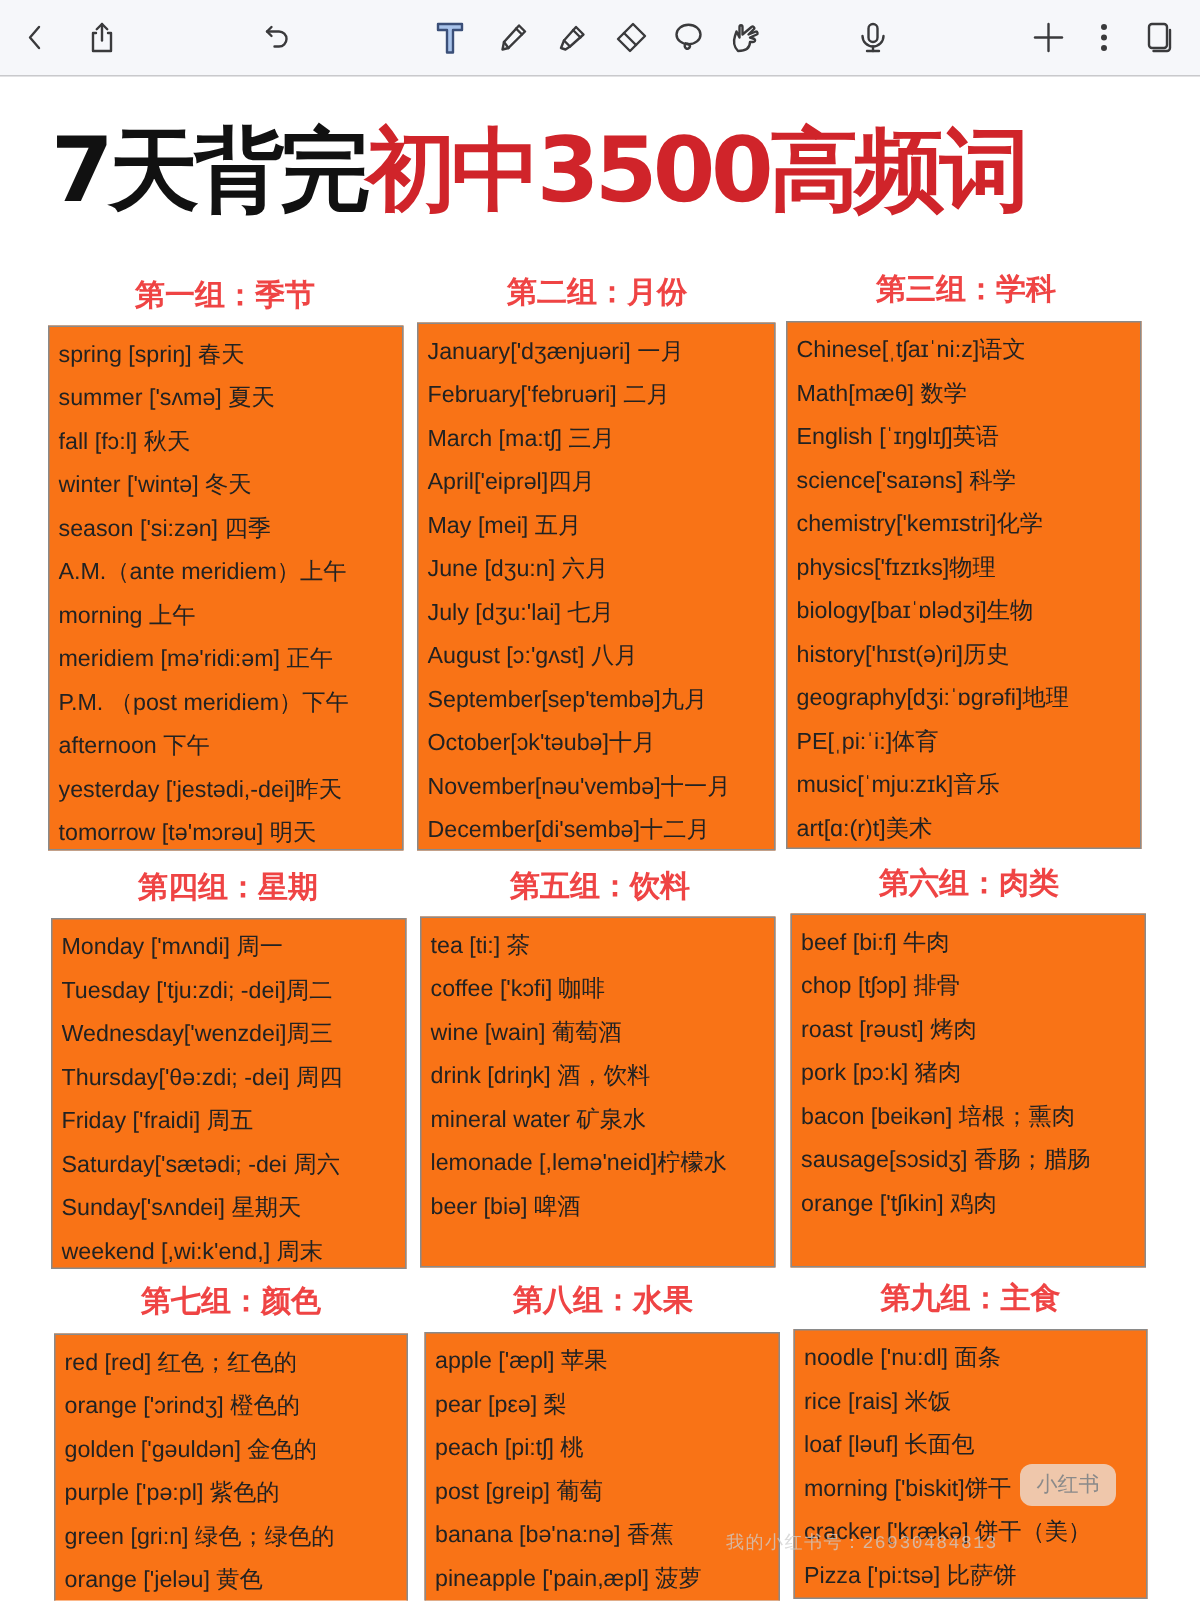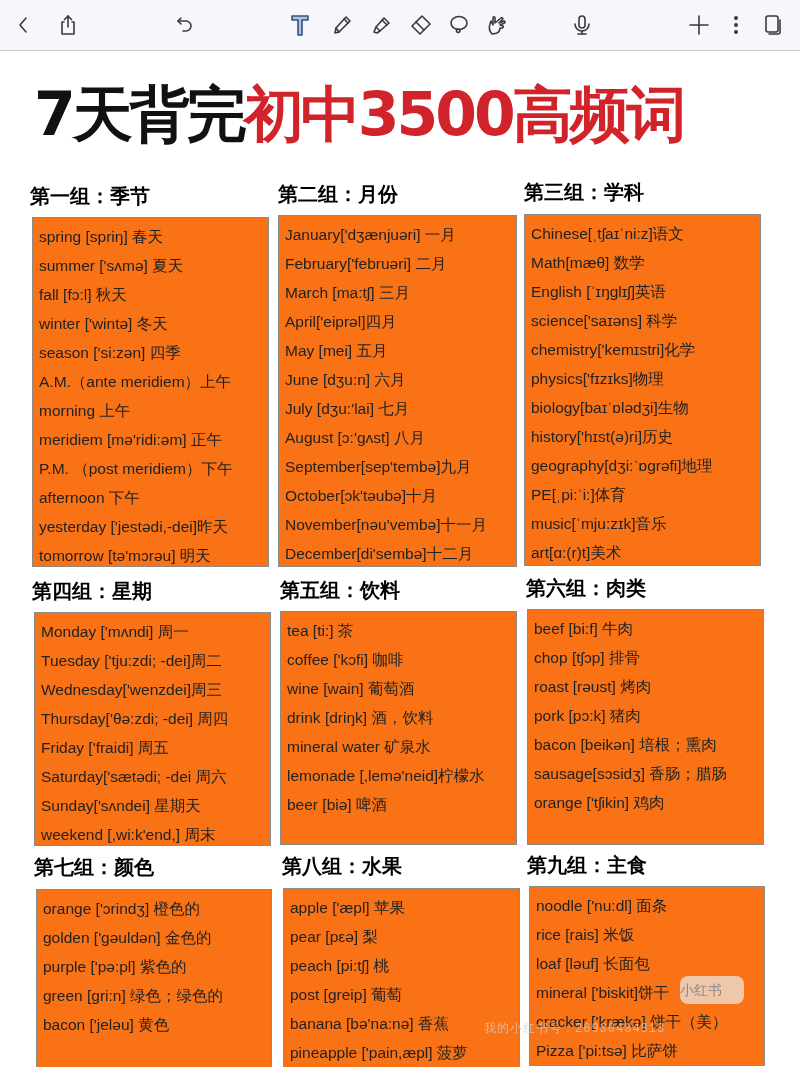--- a/index.html
+++ b/index.html
@@ -27,38 +27,38 @@
 
   .title {
     position: absolute; left: 34px; top: 20px; width: 760px; height: 80px;
     font-family: "DejaVu Sans", sans-serif; font-weight: bold;
     font-size: 60px; line-height: 80px; letter-spacing: -3px; white-space: nowrap;
   }
   .title .t-black { color: #111111; }
   .title .t-red { color: #d0242a; }
 
   .group-title {
-    position: absolute; width: 240px; 
-    font-family: "DejaVu Sans", sans-serif; font-weight: bold; font-size: 20px; color: #000000;
+    position: absolute; width: 240px; text-align: center;
+    font-family: "DejaVu Sans", sans-serif; font-weight: bold; font-size: 20px; color: #ef4444;
     height: 30px; line-height: 30px;
   }
   .card {
     position: absolute; box-sizing: border-box;
     border: 1.5px solid #8a8a8a; background: #f97316;
     padding: 4px 0 0 6px;
   }
   .entry {
     font-family: "Liberation Sans", "DejaVu Sans", sans-serif;
     font-size: 15.5px; line-height: 29px; height: 29px; white-space: nowrap; color: #222;
     overflow: hidden;
   }
   .watermark-tag {
     position: absolute; left: 680px; top: 973px; width: 64px; height: 28px;
     background: rgba(235,235,235,0.7); border-radius: 8px;
-    font-size: 14px; line-height: 28px; text-align: left; color: #8a8a8a;
+    font-size: 14px; line-height: 28px; text-align: center; color: #8a8a8a;
   }
   .watermark-line {
     position: absolute; left: 484px; top: 1014px; white-space: nowrap;
     font-size: 12px; color: rgba(205,205,205,0.75); letter-spacing: 1px;
     font-family: Liberation Mono, monospace;
   }
 </style>
 </head>
 <body>
 
@@ -228,42 +228,43 @@
     <div class="entry">chop [tʃɔp]  排骨</div>
     <div class="entry">roast [rəust]  烤肉</div>
     <div class="entry">pork [pɔ:k]  猪肉</div>
     <div class="entry">bacon [beikən]  培根；熏肉</div>
     <div class="entry">sausage[sɔsidʒ]  香肠；腊肠</div>
     <div class="entry">orange ['tʃikin]  鸡肉</div>
   </div>
 
   <div class="group-title" style="left:34px;top:798px">第七组：颜色</div>
   <div class="card" style="left:36px;top:835px;width:236px;height:180px">
+    <div class="entry">red [red]  红色；红色的</div>
     <div class="entry">orange ['ɔrindʒ]  橙色的</div>
     <div class="entry">golden ['gəuldən]  金色的</div>
     <div class="entry">purple ['pə:pl]  紫色的</div>
     <div class="entry">green [gri:n]  绿色；绿色的</div>
-    <div class="entry">bacon ['jeləu]  黄色</div>
+    <div class="entry">orange ['jeləu]  黄色</div>
   </div>
 
   <div class="group-title" style="left:282px;top:797px">第八组：水果</div>
   <div class="card" style="left:283px;top:834px;width:237px;height:180px">
     <div class="entry">apple ['æpl]  苹果</div>
     <div class="entry">pear [pεə]  梨</div>
     <div class="entry">peach [pi:tʃ]  桃</div>
     <div class="entry">post [greip]  葡萄</div>
     <div class="entry">banana [bə'na:nə]  香蕉</div>
     <div class="entry">pineapple ['pain,æpl]  菠萝</div>
   </div>
 
   <div class="group-title" style="left:527px;top:796px">第九组：主食</div>
   <div class="card" style="left:529px;top:832px;width:236px;height:180px">
     <div class="entry">noodle ['nu:dl]  面条</div>
     <div class="entry">rice [rais]  米饭</div>
     <div class="entry">loaf [ləuf]  长面包</div>
-    <div class="entry">mineral ['biskit]饼干</div>
+    <div class="entry">morning ['biskit]饼干</div>
     <div class="entry">cracker ['krækə]    饼干（美）</div>
     <div class="entry">Pizza ['pi:tsə]  比萨饼</div>
   </div>
 
   <div class="watermark-tag" style="top:922px">小红书</div>
   <div class="watermark-line" style="top:966px">我的小红书号：2693048481​3</div>
 </div>
 
 </body></html>

